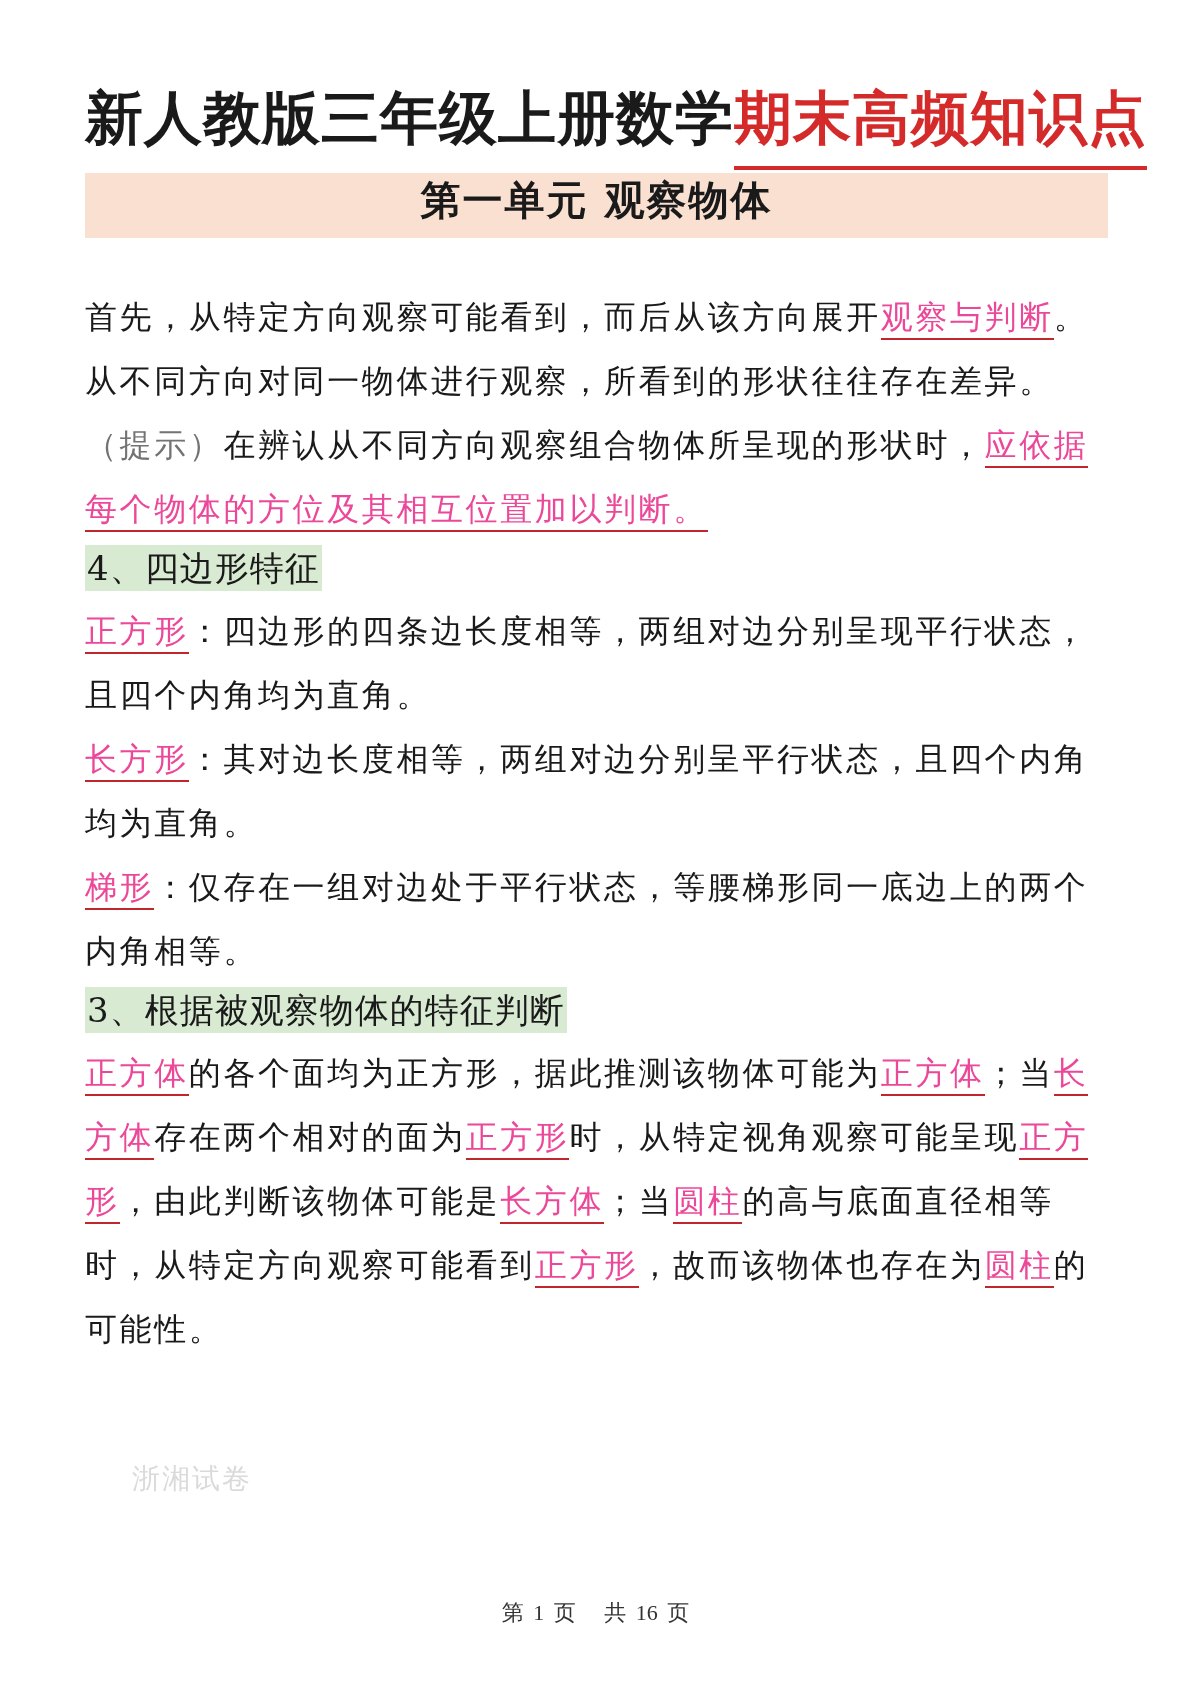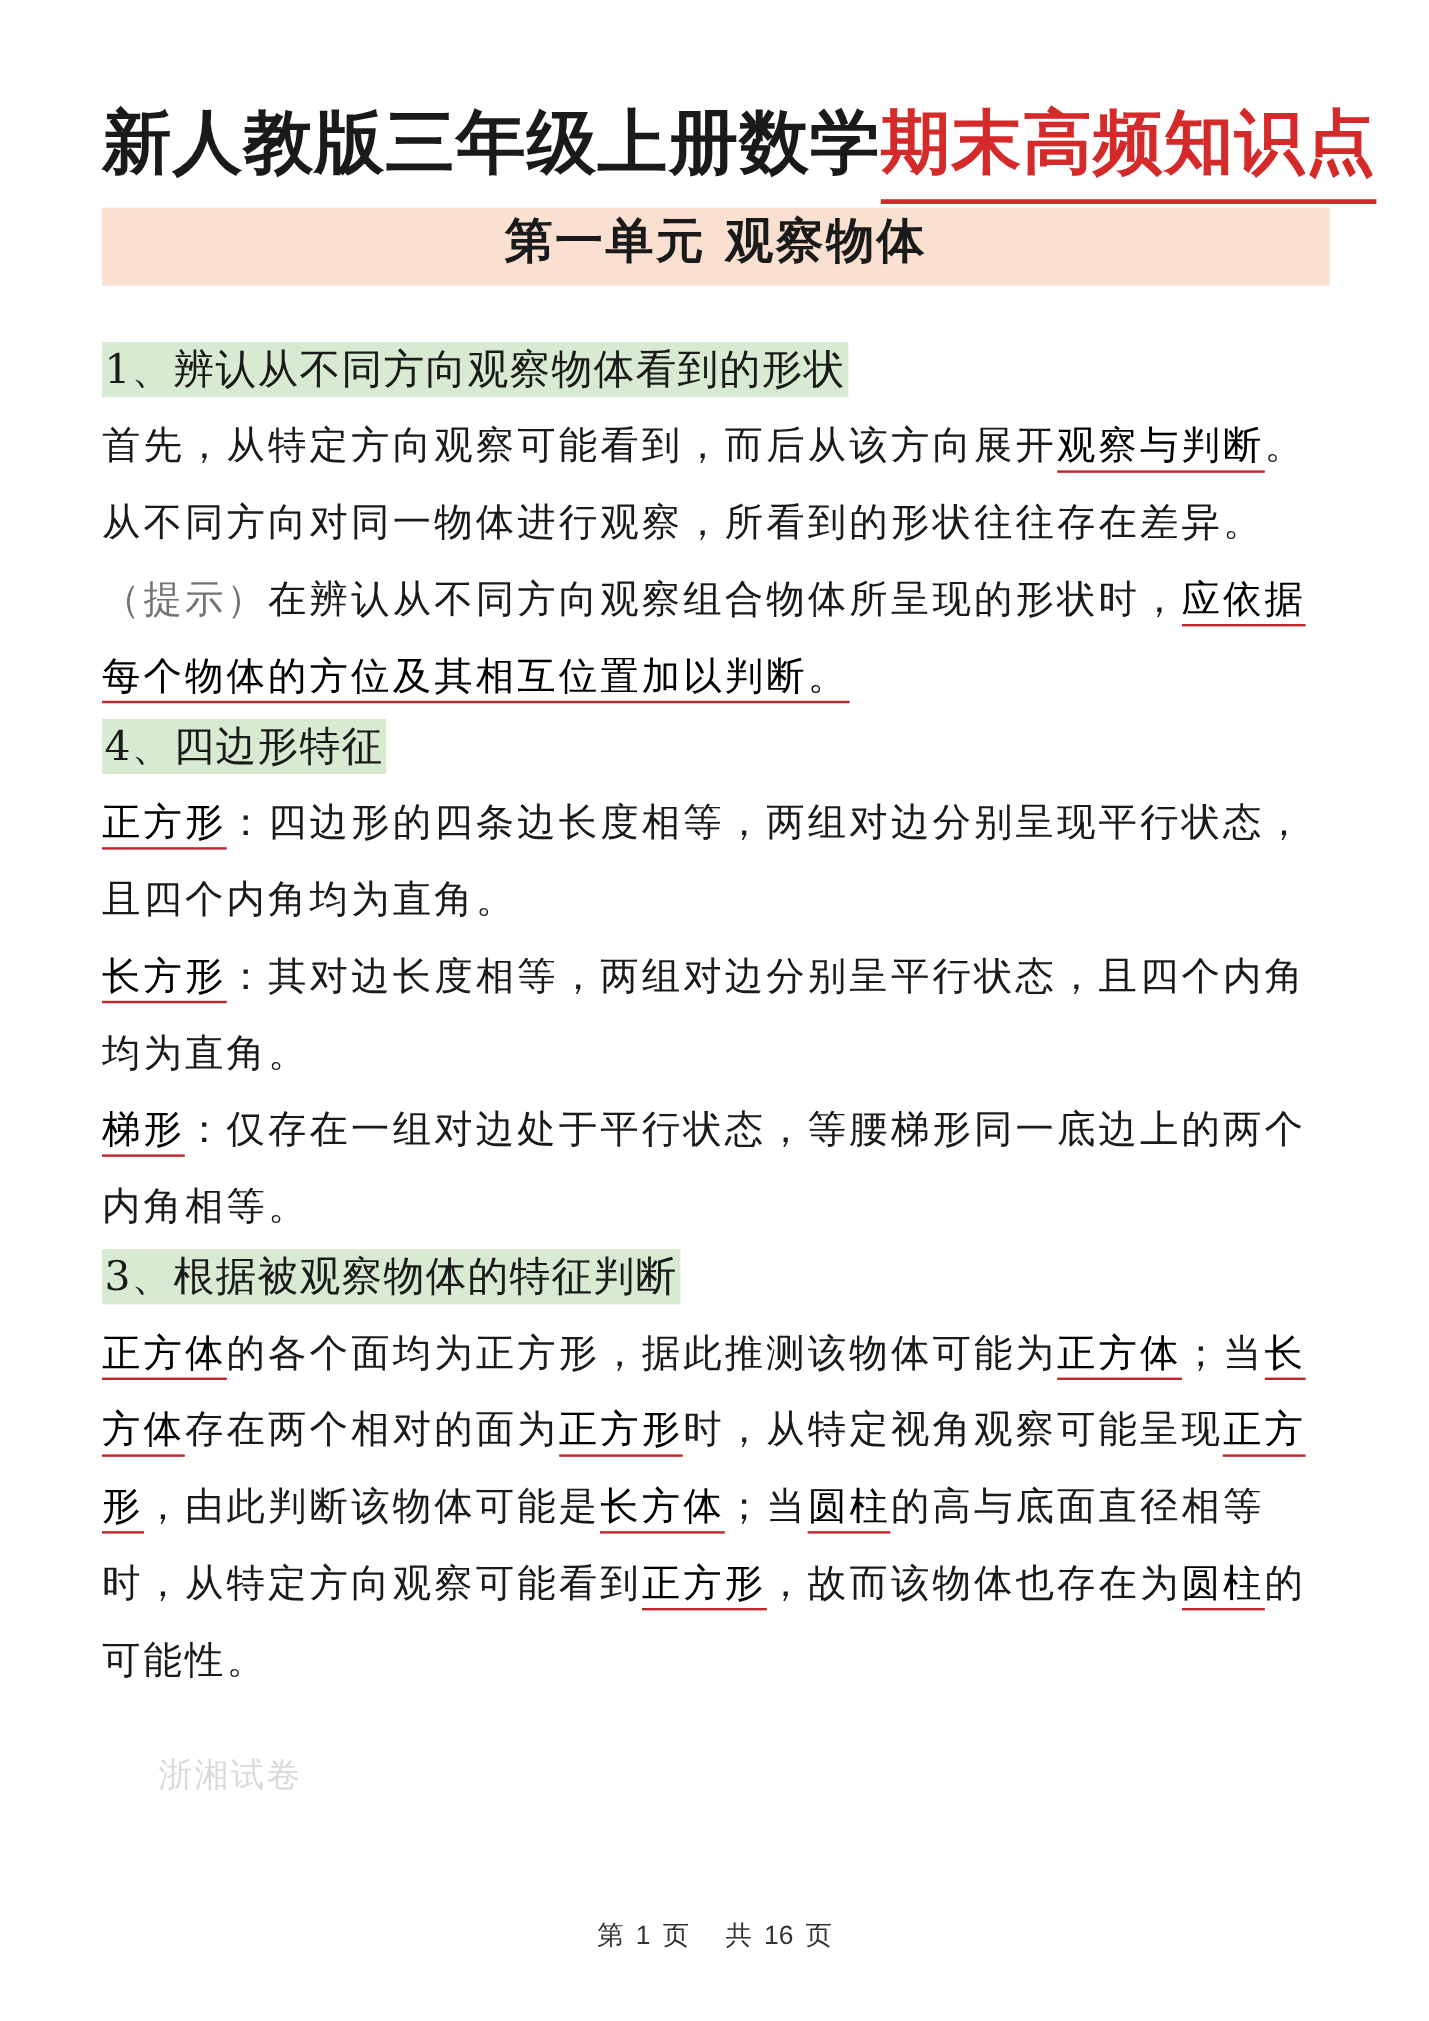--- a/index.html
+++ b/index.html
@@ -33,50 +33,49 @@
     }
     .section-head {
       display: inline-block; background: #d8ebd2;
       font-size: 34px; line-height: 46px; padding: 0 2px;
       margin: 0 0 8px 0; letter-spacing: 1px;
     }
     .para {
       font-size: 32px; line-height: 64px; letter-spacing: 2.6px;
       margin: 0;
     }
-    .red { color: #000000; }
+    .red { color: #ec4899; }
     .ul { border-bottom: 2px solid #c0272d; padding-bottom: 2px; }
     .blue { color: #737373; }
     .block { margin-bottom: 2px; }
     .watermark {
       position: absolute; left: 132px; top: 1460px;
       font-size: 28px; color: rgba(150,150,150,0.35);
       letter-spacing: 2px; pointer-events: none;
     }
     .footer {
       position: absolute; left: 0; top: 1598px; width: 1191px;
       text-align: center; font-size: 22px; color: #333;
-      font-family: Liberation Sans, sans-serif; word-spacing: 4px;
+      font-family: Liberation Serif, serif; word-spacing: 4px;
     }
   </style>
 </head>
 <body>
 
 <div class="title">
   <span>新人教版三年级上册数学</span><span class="hl">期末高频知识点</span>
 </div>
 
 <div class="unit-banner">
   <span>第一单元 观察物体</span>
 </div>
 
 <div class="content">
 
   <div class="block">
-    <div class="section-head">1、辨认从不同方向观察物体看到的形状</div>
     <p class="para">
       <span>首先，从特定方向观察可能看到，而后从该方向展开</span><span class="red ul">观察与判断</span><span>。从不同方向对同一物体进行观察，所看到的形状往往存在差异。</span>
     </p>
     <p class="para">
       <span class="blue">（提示）</span><span>在辨认从不同方向观察组合物体所呈现的形状时，</span><span class="red ul">应依据每个物体的方位及其相互位置加以判断。</span>
     </p>
   </div>
 
   <div class="block" style="margin-top:4px;">
     <div class="section-head">4、四边形特征</div>

